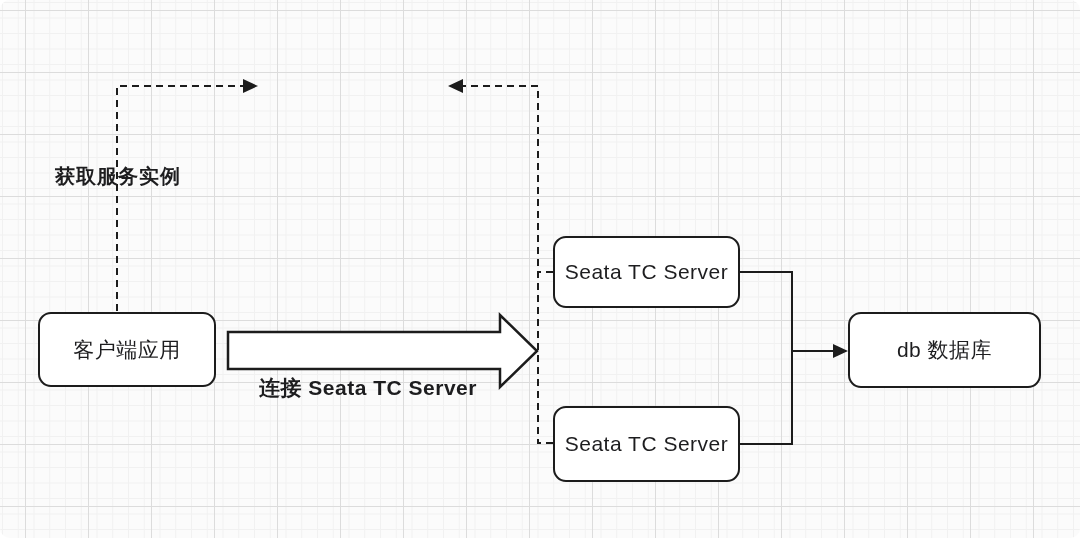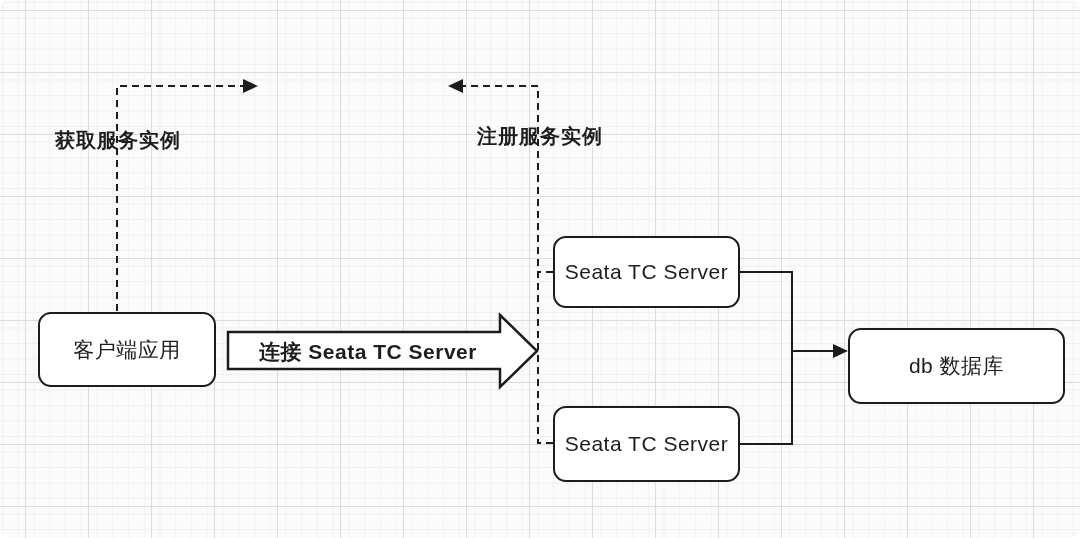--- a/index.html
+++ b/index.html
@@ -47,20 +47,21 @@
     box-shadow:0 0 0 0 transparent;
   }
   .edge-label{
     position:absolute;
     font-size:20px;
     font-weight:600;
     letter-spacing:1px;
     text-align:center;
     white-space:nowrap;
     color:var(--text);
+    margin-top:36px;
   }
   .edge-label.connect{
     font-weight:600;
     letter-spacing:.5px;
   }
 </style>
 </head>
 <body>
 
 <div class="canvas">
@@ -88,23 +89,22 @@
   </div>
 
   <div class="node" style="left:553px;top:236px;width:187px;height:72px;">
     <span>Seata TC Server</span>
   </div>
 
   <div class="node" style="left:553px;top:406px;width:187px;height:76px;">
     <span>Seata TC Server</span>
   </div>
 
-  <div class="node" style="left:848px;top:312px;width:217px;height:76px;margin-top:16px;">
+  <div class="node" style="left:848px;top:312px;width:193px;height:76px;">
     <span>db 数据库</span>
   </div>
 
   <div class="edge-label" style="left:38px;top:127px;width:160px;">获取服务实例</div>
 
-  <div class="edge-label" style="left:460px;top:123px;width:160px;">注册服务实例</div>
 
   <div class="edge-label connect" style="left:236px;top:338px;width:264px;font-size:21px;">连接 Seata TC Server</div>
 
 </div>
 
 </body></html>

